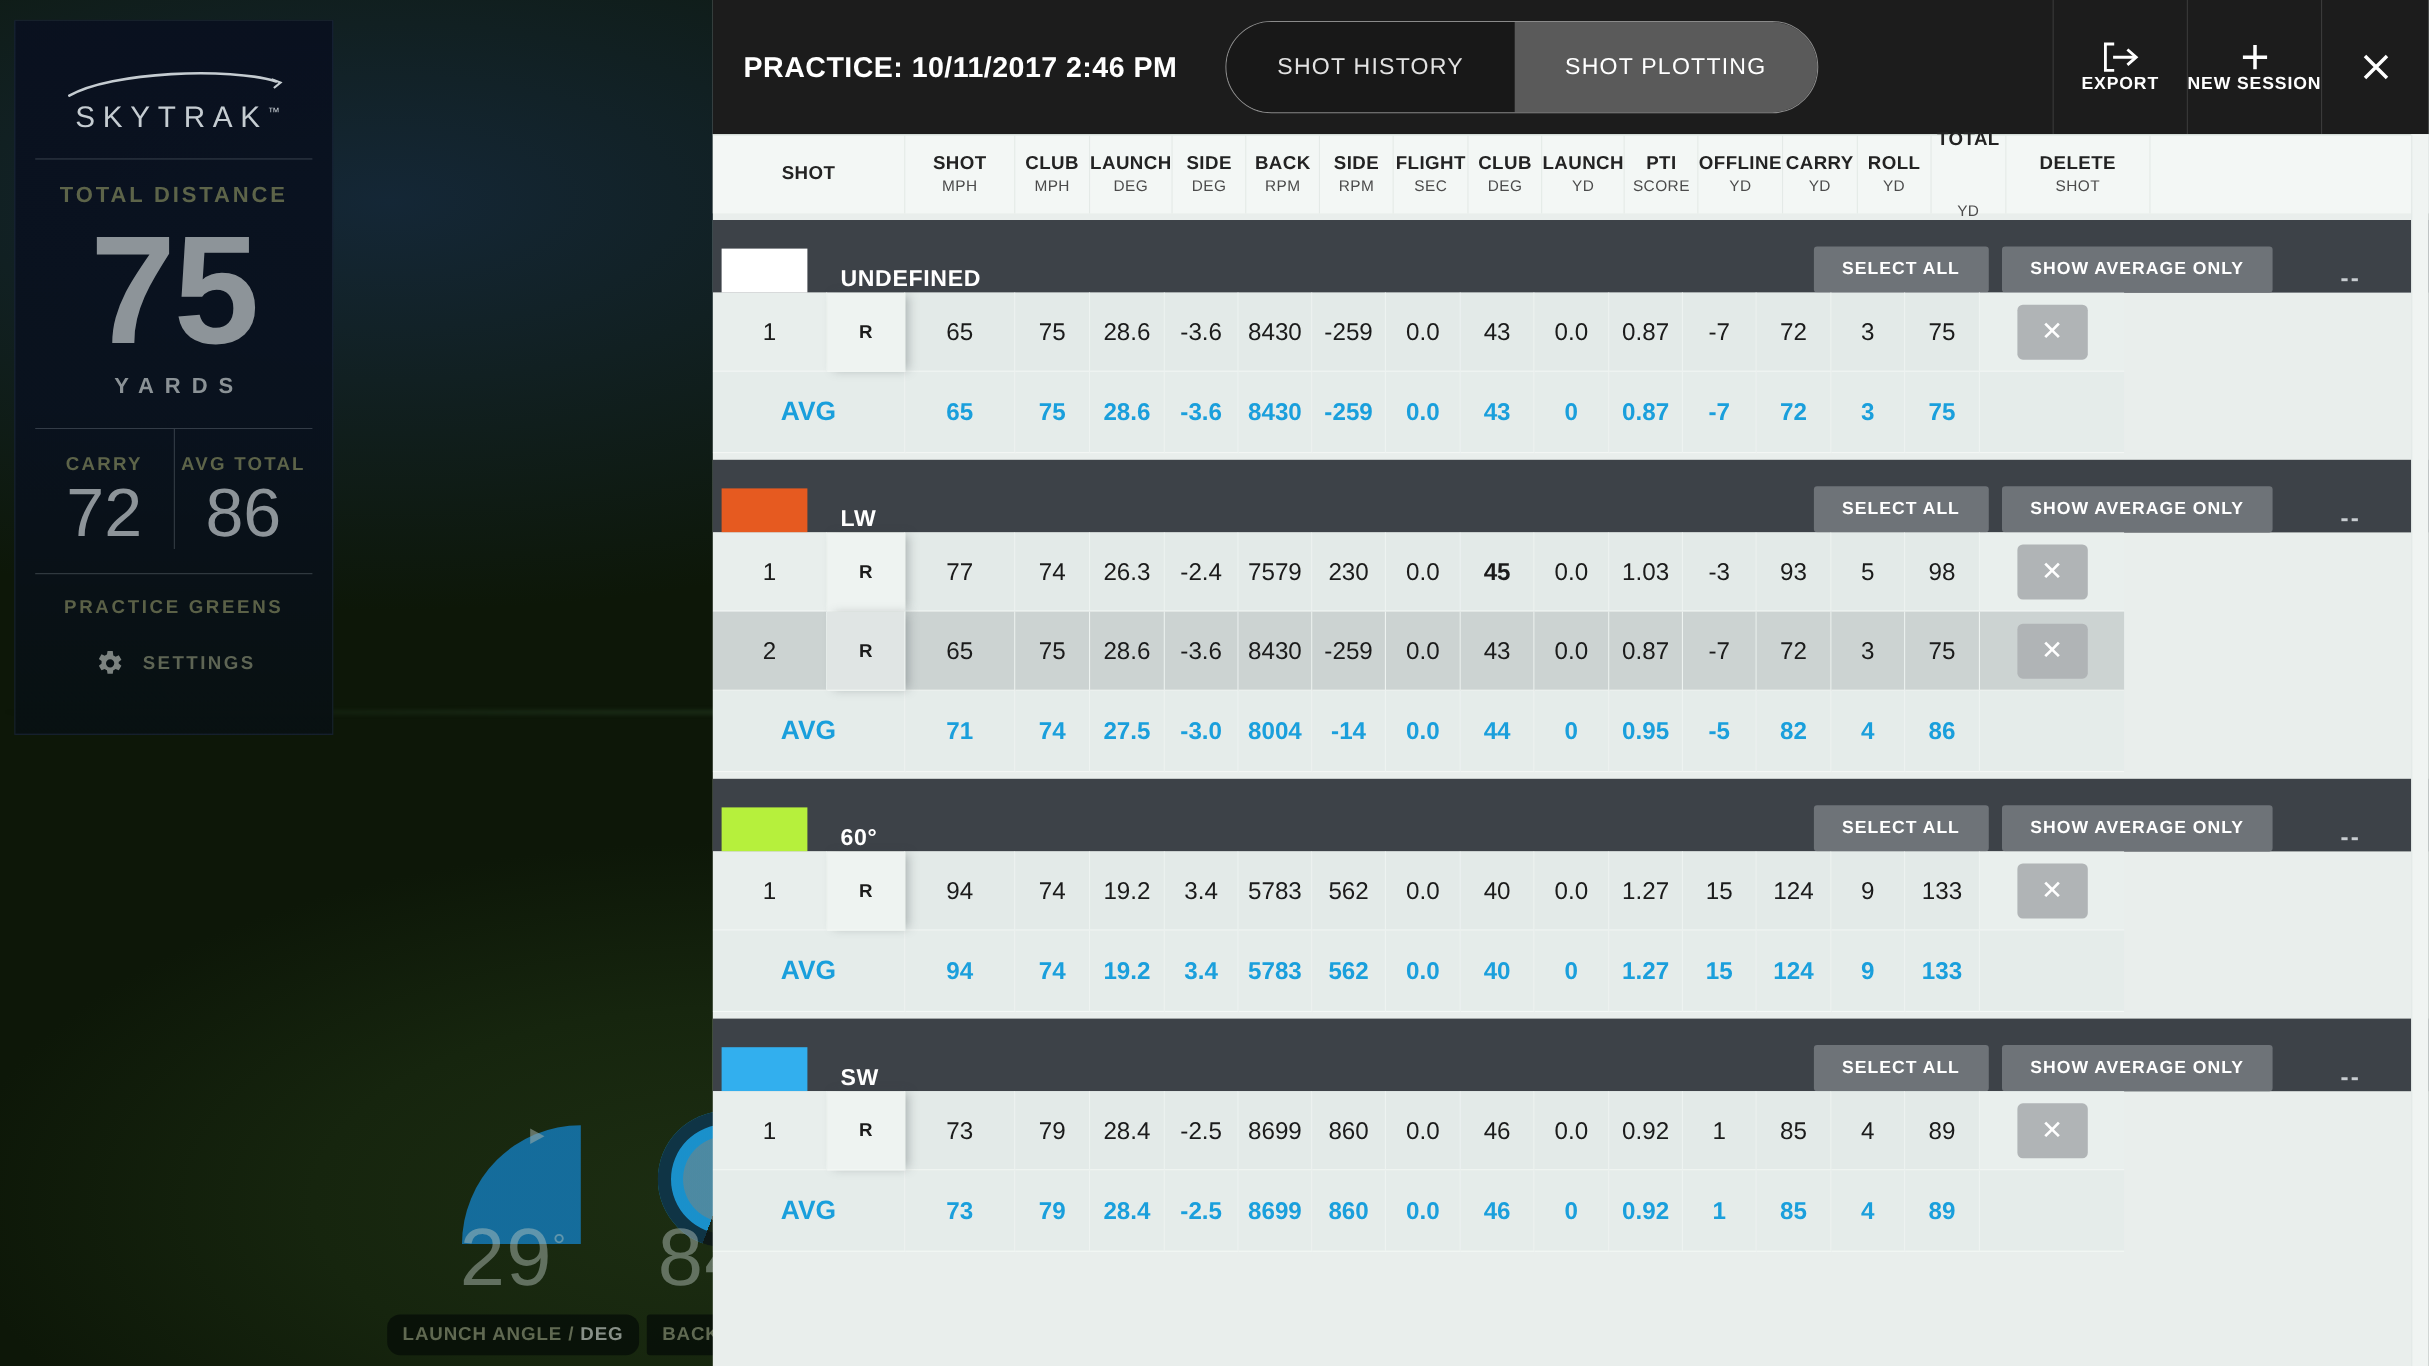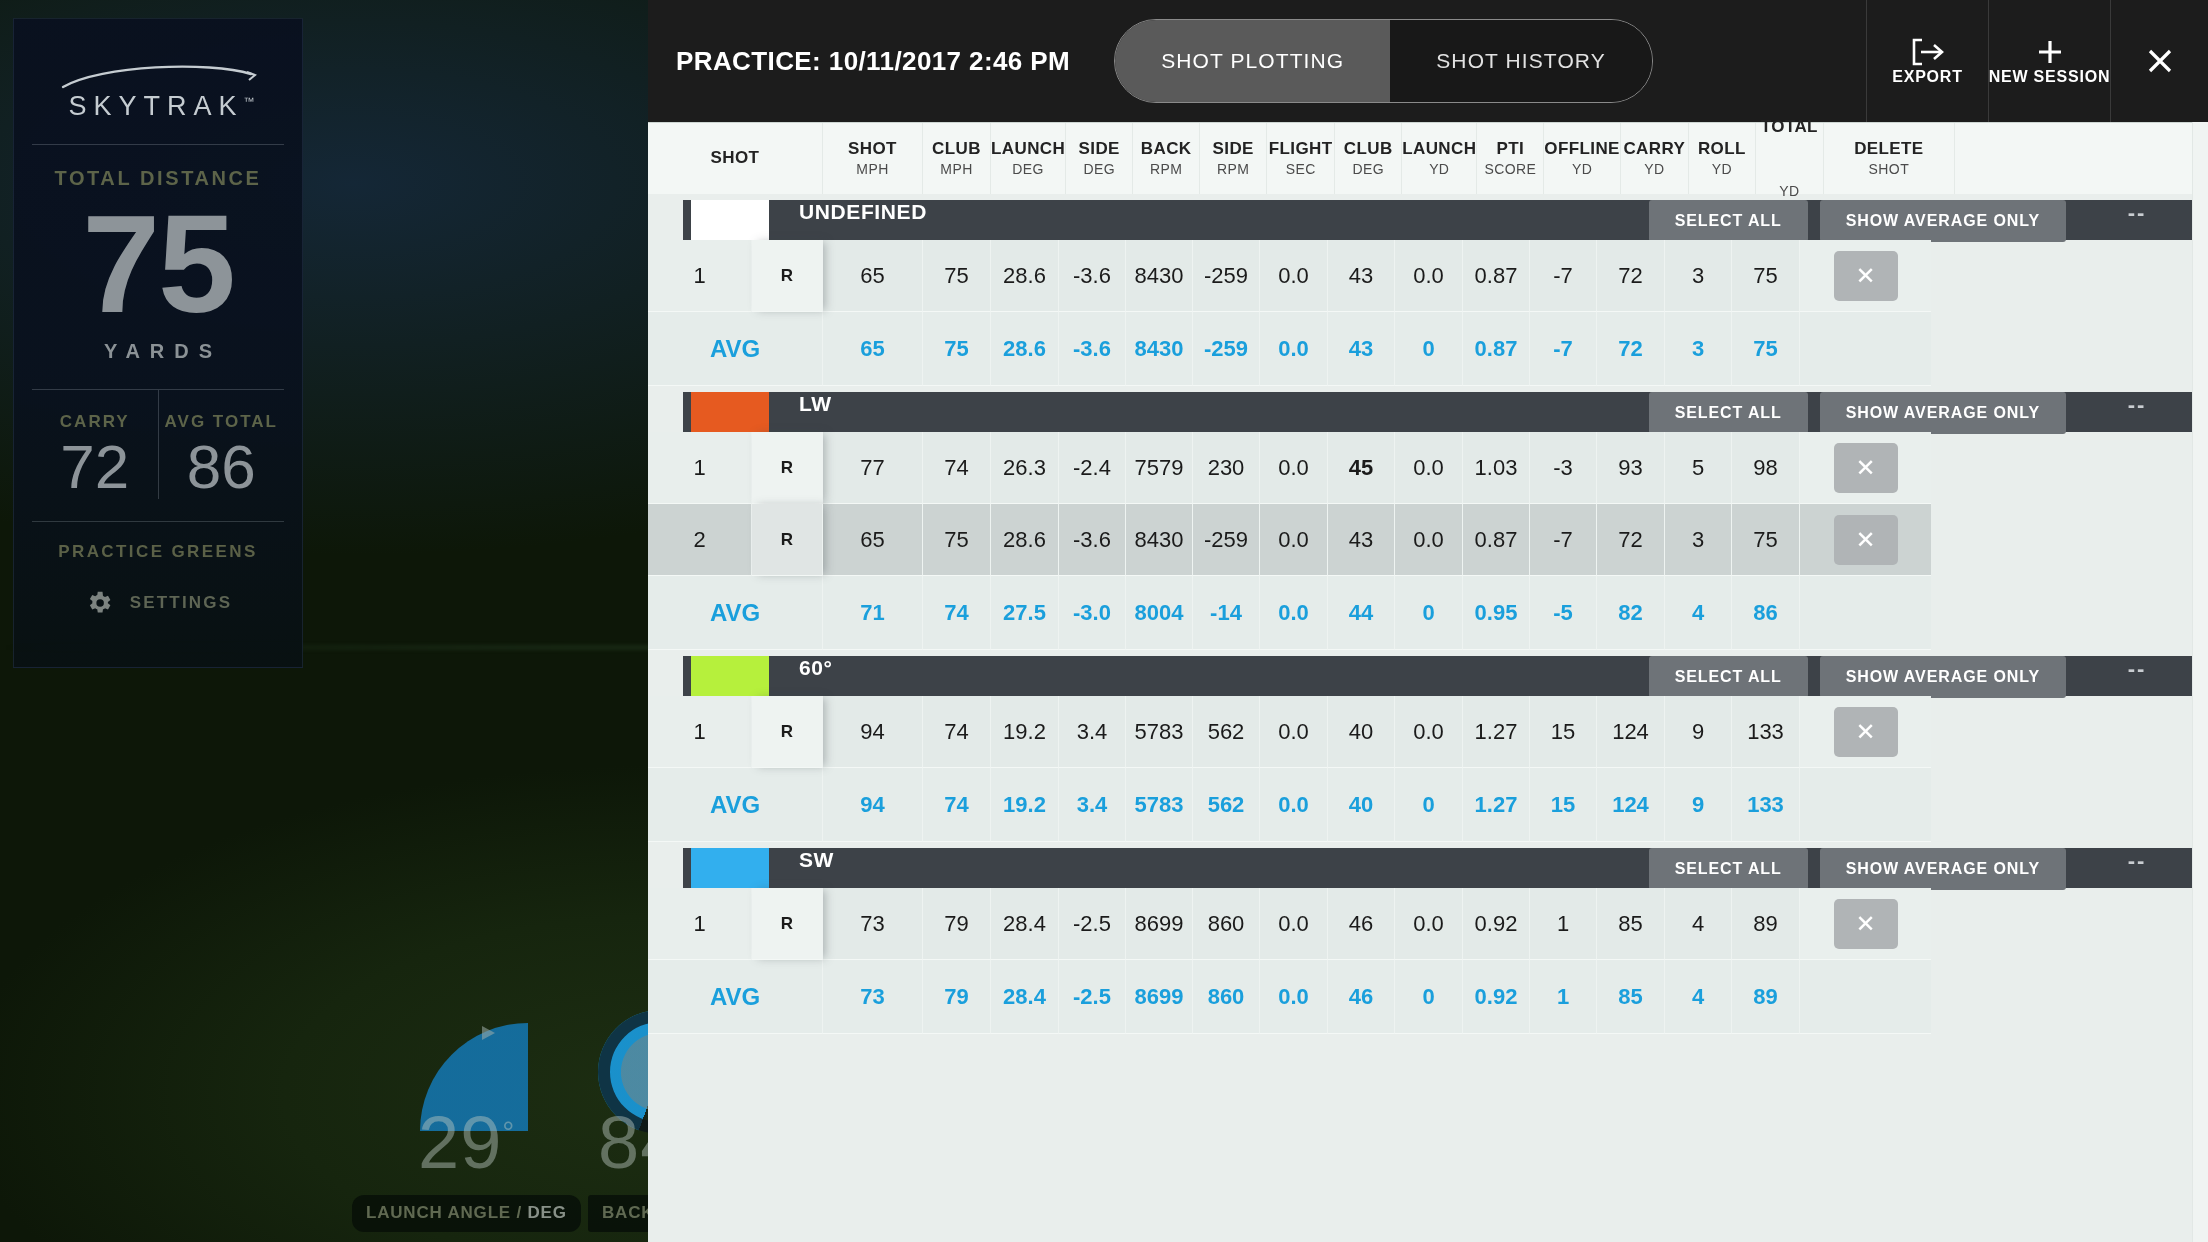--- a/index.html
+++ b/index.html
@@ -166,22 +166,22 @@
     border-right:1px solid #e4eae7;
     line-height:1.18;
   }
   .ch .t1 { font-size:17px; font-weight:700; color:#232323; letter-spacing:.4px; }
   .ch .t2 { font-size:14px; font-weight:400; color:#4b4b4b; letter-spacing:.4px; margin-top:2px;}
 
   
   #tbody { flex:1 1 auto; overflow:hidden; position:relative; }
 
   .group-head {
-    display:flex; align-items:flex-start; height:40px;
-    background:#3d4248; color:#fff; margin-top:6px;margin-left:35px;
+    display:flex; align-items:flex-end; height:66px;
+    background:#3d4248; color:#fff; margin-top:6px;
   }
   .swatch { width:78px; height:40px; margin-left:8px; flex:0 0 78px; }
   .group-name { font-size:21px; font-weight:700; letter-spacing:.6px; margin-left:30px; }
   .gh-spacer { flex:1 1 auto; }
   .pill-btn {
     background:#6e7378; color:#fff; border:none;
     font-size:16px; font-weight:700; letter-spacing:.9px;
     height:42px; padding:0 26px; border-radius:3px; cursor:pointer;
     font-family:"Liberation Sans", sans-serif; white-space:nowrap;
   }
@@ -285,22 +285,22 @@
     </div>
   </div>
 </div>
 
 <div id="overlay">
 
   <div id="topbar">
     <div id="session-title">PRACTICE: 10/11/2017 2:46 PM</div>
 
     <div id="tab-group">
+      <div class="tab">SHOT HISTORY</div>
       <div class="tab active">SHOT PLOTTING</div>
-      <div class="tab">SHOT HISTORY</div>
     </div>
 
     <div id="topbar-spacer"></div>
 
     <div class="icon-btn">
       <svg width="40" height="32" viewBox="0 0 40 32">
         <path d="M14 4 H6 V28 H14" fill="none" stroke="#fff" stroke-width="2.6"></path>
         <path d="M13 16 H33" fill="none" stroke="#fff" stroke-width="2.6"></path>
         <path d="M26 9 L34 16 L26 23" fill="none" stroke="#fff" stroke-width="2.6" stroke-linejoin="miter"></path>
       </svg>

